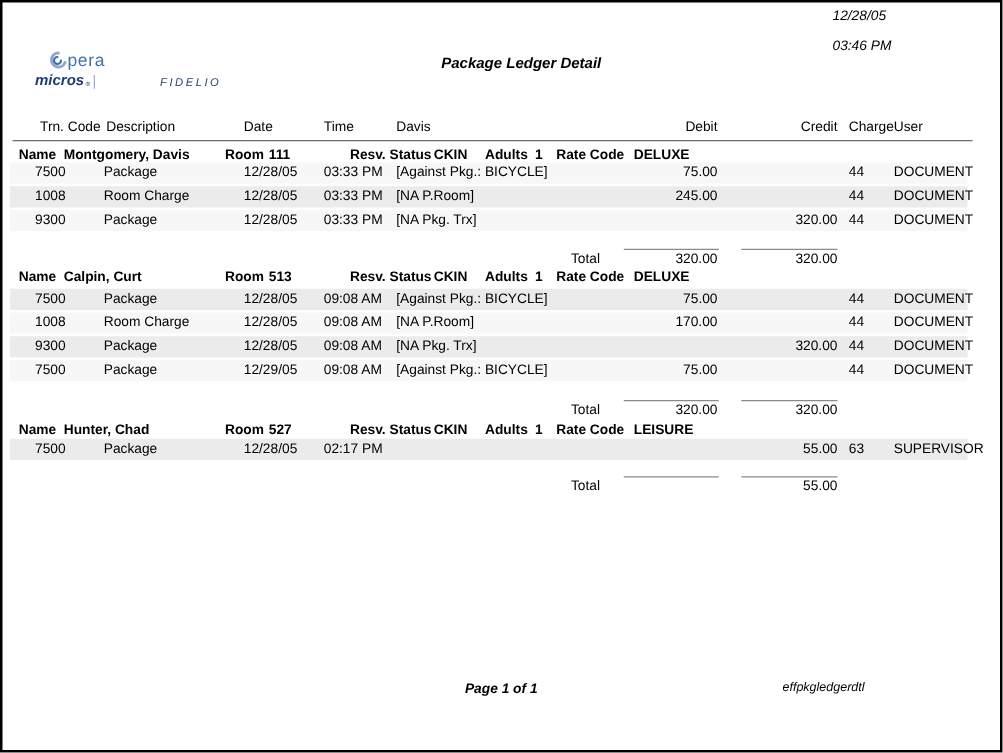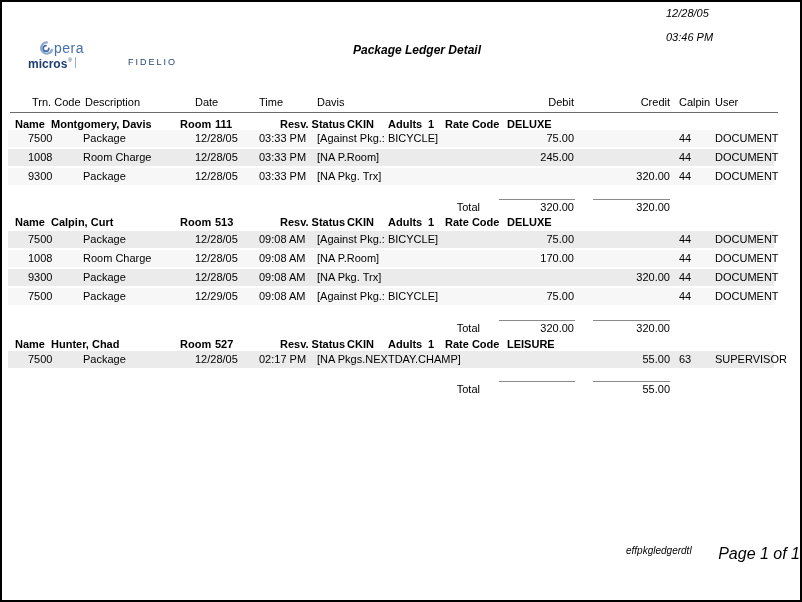--- a/index.html
+++ b/index.html
@@ -5,21 +5,21 @@
   html,body{margin:0;padding:0;background:#888;}
   .page{
     position:relative;width:802px;height:602px;box-sizing:border-box;
     background:#ffffff;border:2px solid #000;overflow:hidden;
     font-family:"Liberation Sans",sans-serif;color:#000;
   }
   
   .logo{position:absolute;top:6px;left:26px;}
   .logo-top{display:flex;align-items:center;margin-left:10px;margin-top:32px;}
   .opera-word{color:#4470ad;font-size:14px;letter-spacing:.5px;}
-  .logo-bottom{display:flex;align-items:flex-start;margin-top:1px;}
+  .logo-bottom{display:flex;align-items:flex-end;margin-top:1px;font-style:italic;}
   .micros{font-weight:bold;font-size:12px;color:#1d3e73;}
   .reg{font-size:5px;color:#1d3e73;vertical-align:top;margin-left:1px;}
   .lg-div{width:1px;height:11px;background:#9ab0cf;margin:0 4px 0 3px;}
   .fidelio{font-size:9px;letter-spacing:2px;color:#27456f;margin-left:48px;}
   
   .hotel{position:absolute;top:5px;left:0;right:0;text-align:center;
          font-style:italic;font-weight:bold;font-size:12px;}
   .rdate{position:absolute;top:5px;left:664px;font-style:italic;font-size:11px;}
   .rtime{position:absolute;top:29px;left:664px;font-style:italic;font-size:11px;}
   .rtitle{position:absolute;top:41px;left:0;right:0;text-align:center;
@@ -40,21 +40,21 @@
   .c-cashier{left:677px}.c-user{left:713px}
   .n-label{left:13px}.n-name{left:49px}.n-room{left:178px}.n-roomval{left:213px}
   .n-resv{left:278px}.n-resvval{left:345px}.n-adults{left:386px}.n-adultsval{left:426px}
   .n-rate{left:443px}.n-rateval{left:505px}
   
   .t-label{left:400px;width:78px;text-align:right}
   .t-line{position:absolute;top:-6px;height:1px;background:#8a8a8a;}
   .t-dline{left:497px;width:76px}
   .t-cline{left:591px;width:77px}
   
-  .fpage{position:absolute;top:543px;left:0;right:0;text-align:right;font-style:italic;font-size:16px;}
+  .fpage{position:absolute;top:543px;left:0;right:0;text-align:center;font-style:italic;font-size:11px;font-weight:bold;}
   .frep{position:absolute;top:543px;left:624px;width:145px;text-align:left;font-style:italic;font-size:10px;}
 </style>
 </head>
 <body>
 
 <div class="page">
 
   <div class="logo">
     <div class="logo-top">
       <svg width="16" height="16" viewBox="0 0 20 20">
@@ -76,21 +76,21 @@
   <div class="rtitle">Package Ledger Detail</div>
 
   <div class="rowbase" style="top:92px">
     <span class="h-trn">Trn. Code</span>
     <span class="h-desc">Description</span>
     <span class="c-date">Date</span>
     <span class="c-time">Time</span>
     <span class="c-remark">Davis</span>
     <span class="c-debit">Debit</span>
     <span class="c-credit">Credit</span>
-    <span class="c-cashier">Calpin</span>
+    <span class="c-cashier">Charge</span>
     <span class="c-user">User</span>
   </div>
   <div class="headrule"></div>
 
   <div class="rowbase grow" style="top:114px">
     <span class="n-label">Name</span>
     <span class="n-name">Montgomery, Davis</span>
     <span class="n-room">Room</span>
     <span class="n-roomval">111</span>
     <span class="n-resv">Resv. Status</span>
@@ -220,21 +220,20 @@
     <span class="n-adultsval">1</span>
     <span class="n-rate">Rate Code</span>
     <span class="n-rateval">LEISURE</span>
   </div>
 
   <div class="rowbase drow shade" style="top:349px">
     <span class="c-trn">7500</span>
     <span class="c-desc">Package</span>
     <span class="c-date">12/28/05</span>
     <span class="c-time">02:17 PM</span>
-    <span class="c-remark">[NA Pkgs.NEXTDAY.CHAMP]</span>
     <span class="c-debit"></span>
     <span class="c-credit">55.00</span>
     <span class="c-cashier">63</span>
     <span class="c-user">SUPERVISOR</span>
   </div>
 
   <div class="rowbase" style="top:379px">
     <span class="t-line t-dline"></span>
     <span class="t-line t-cline"></span>
     <span class="t-label">Total</span>

